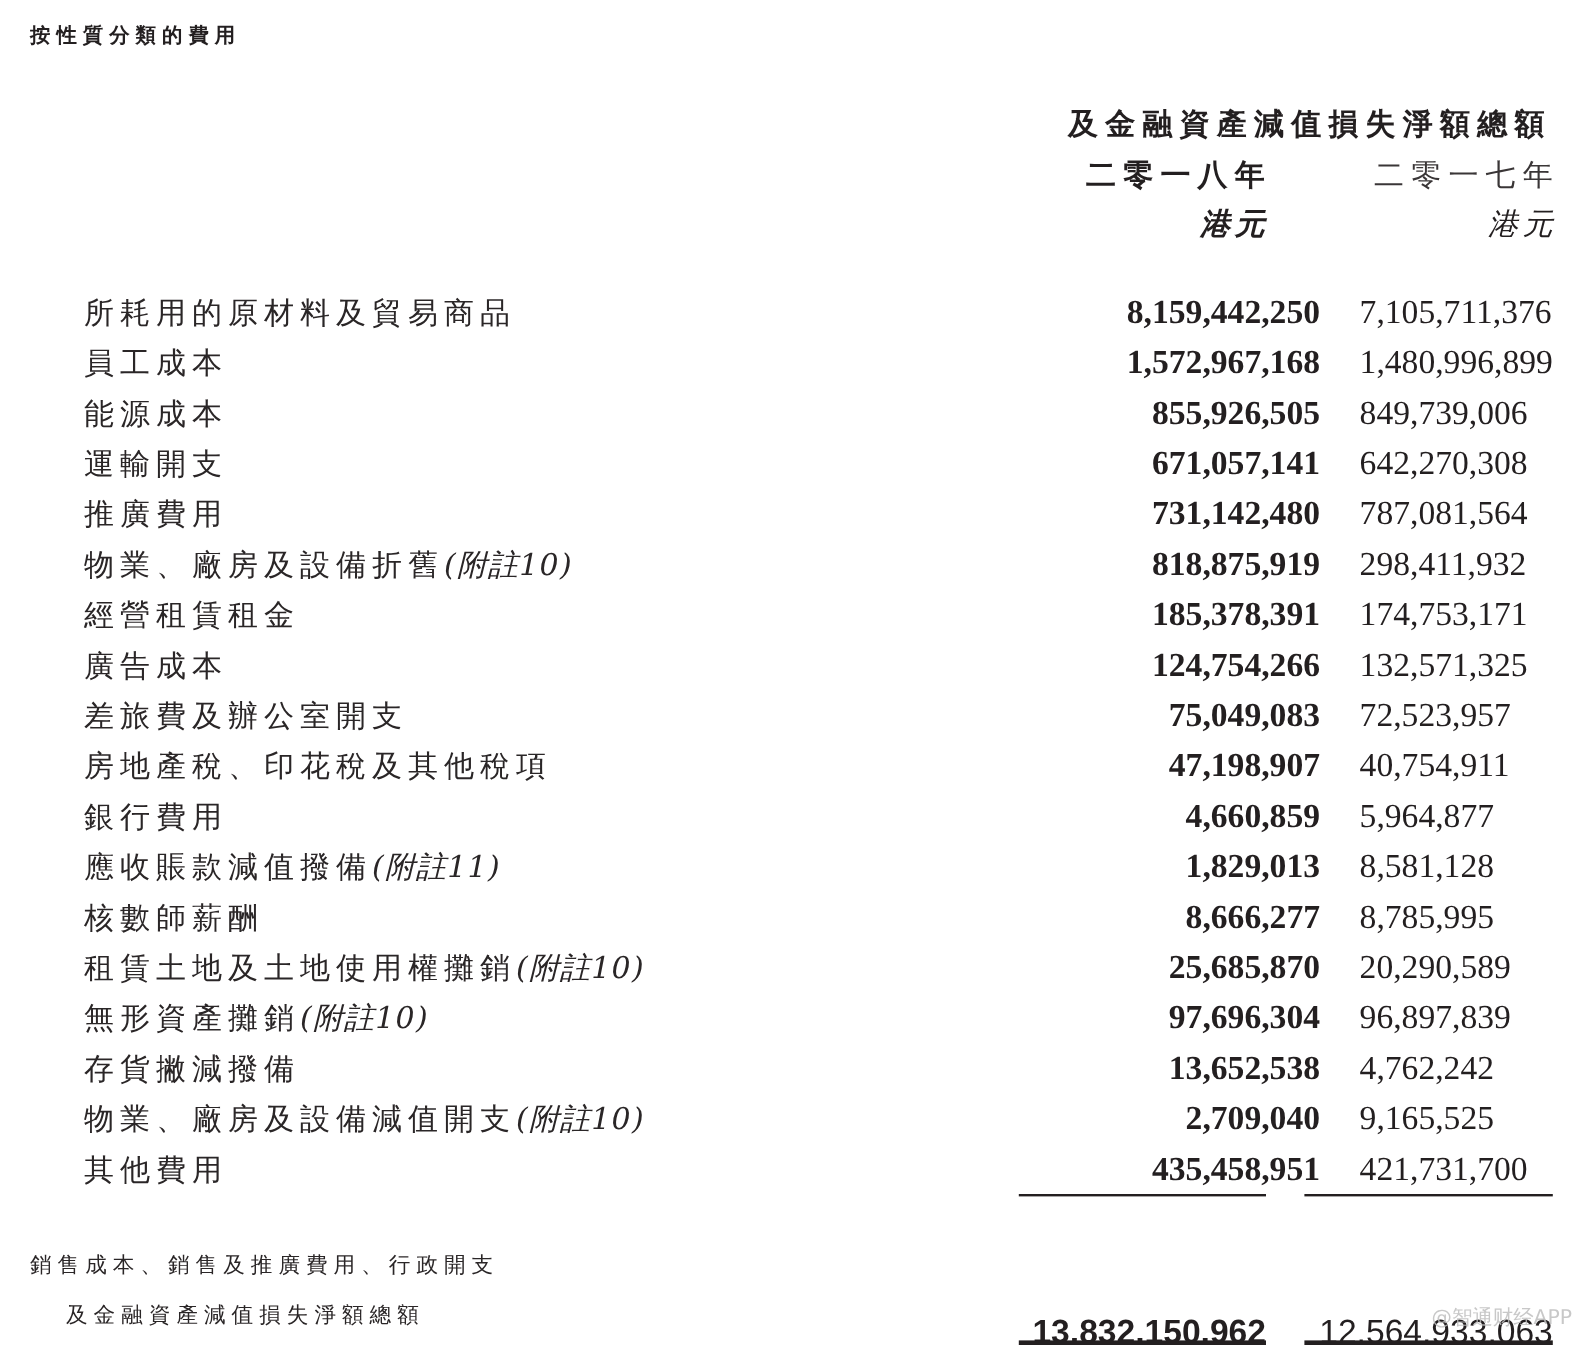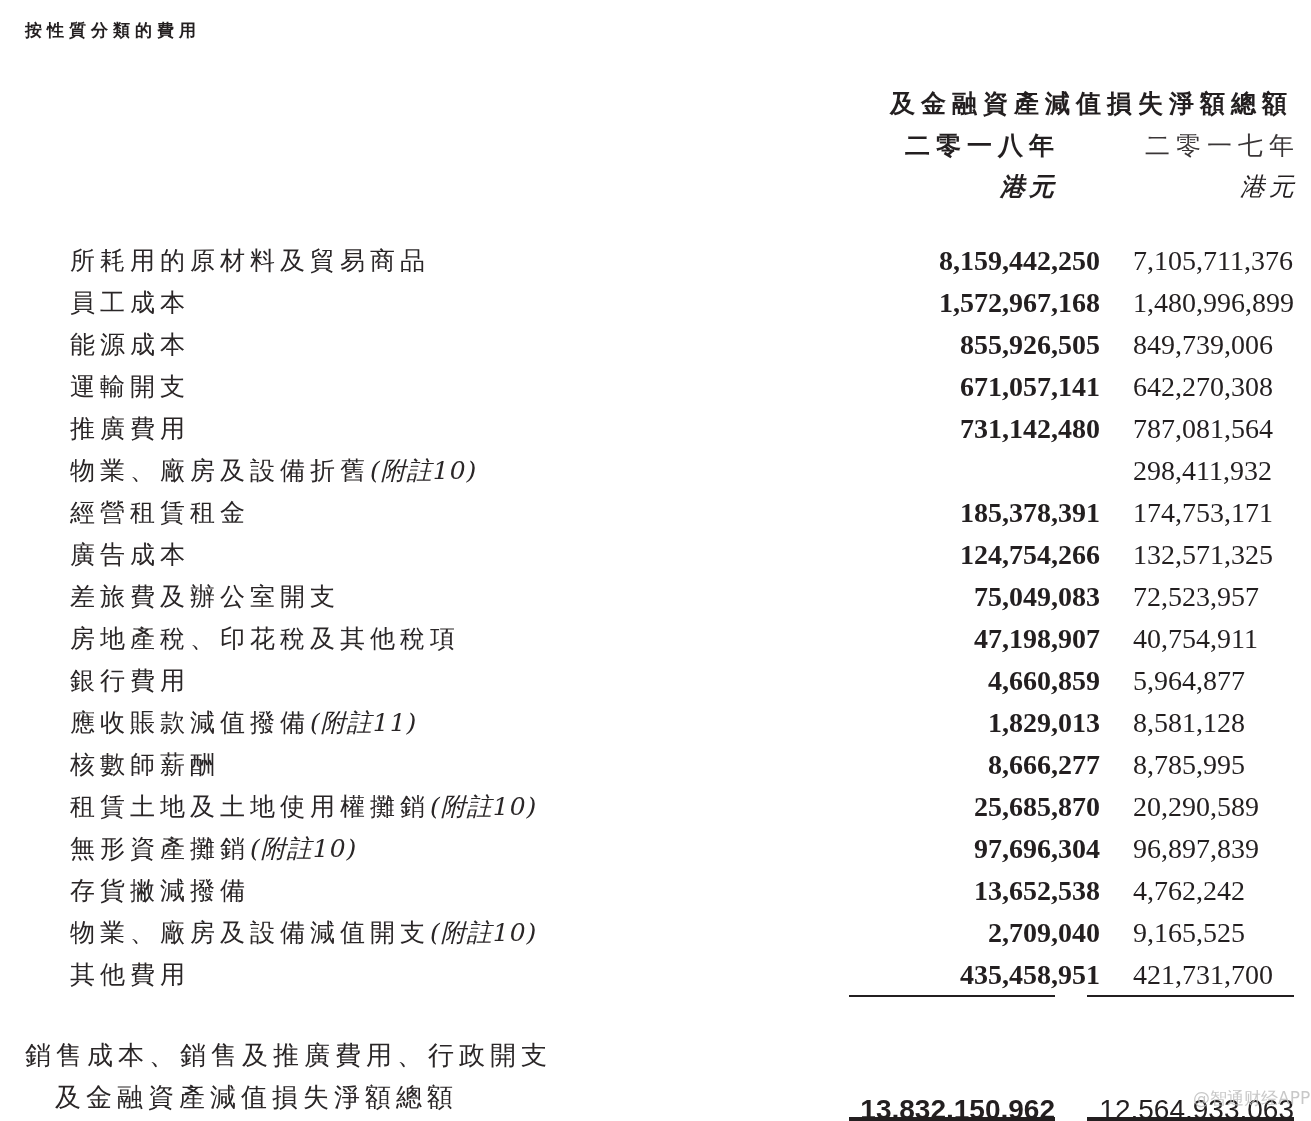--- a/index.html
+++ b/index.html
@@ -117,21 +117,21 @@
     .rule {
       position: absolute;
       background: #231f20;
     }
     .rule.thin { height: 2px; }
     .rule.thick { height: 4px; }
 
     .total-label-1, .total-label-2 {
       position: absolute;
       font-family: "DejaVu Sans", "Liberation Sans", sans-serif;
-      font-size: 26px;
+      font-size: 18px;
       letter-spacing: 5px;
       line-height: 42px;
       white-space: nowrap;
       color: #2a2627;
     }
     .total-label-1 { left: 25px; top: 1034px; }
     .total-label-2 { left: 55px; top: 1076px; }
     .total-v2018, .total-v2017 {
       position: absolute;
       top: 1076px;
@@ -188,20 +188,21 @@
     <span class="v2018">671,057,141</span>
     <span class="v2017">642,270,308</span>
   </div>
   <div class="row">
     <span class="label"><span>推廣費用</span><span class="note"></span></span>
     <span class="v2018">731,142,480</span>
     <span class="v2017">787,081,564</span>
   </div>
   <div class="row">
     <span class="label"><span>物業、廠房及設備折舊</span><span class="note">(附註10)</span></span>
+    <span class="v2018">818,875,919</span>
     <span class="v2017">298,411,932</span>
   </div>
   <div class="row">
     <span class="label"><span>經營租賃租金</span><span class="note"></span></span>
     <span class="v2018">185,378,391</span>
     <span class="v2017">174,753,171</span>
   </div>
   <div class="row">
     <span class="label"><span>廣告成本</span><span class="note"></span></span>
     <span class="v2018">124,754,266</span>

